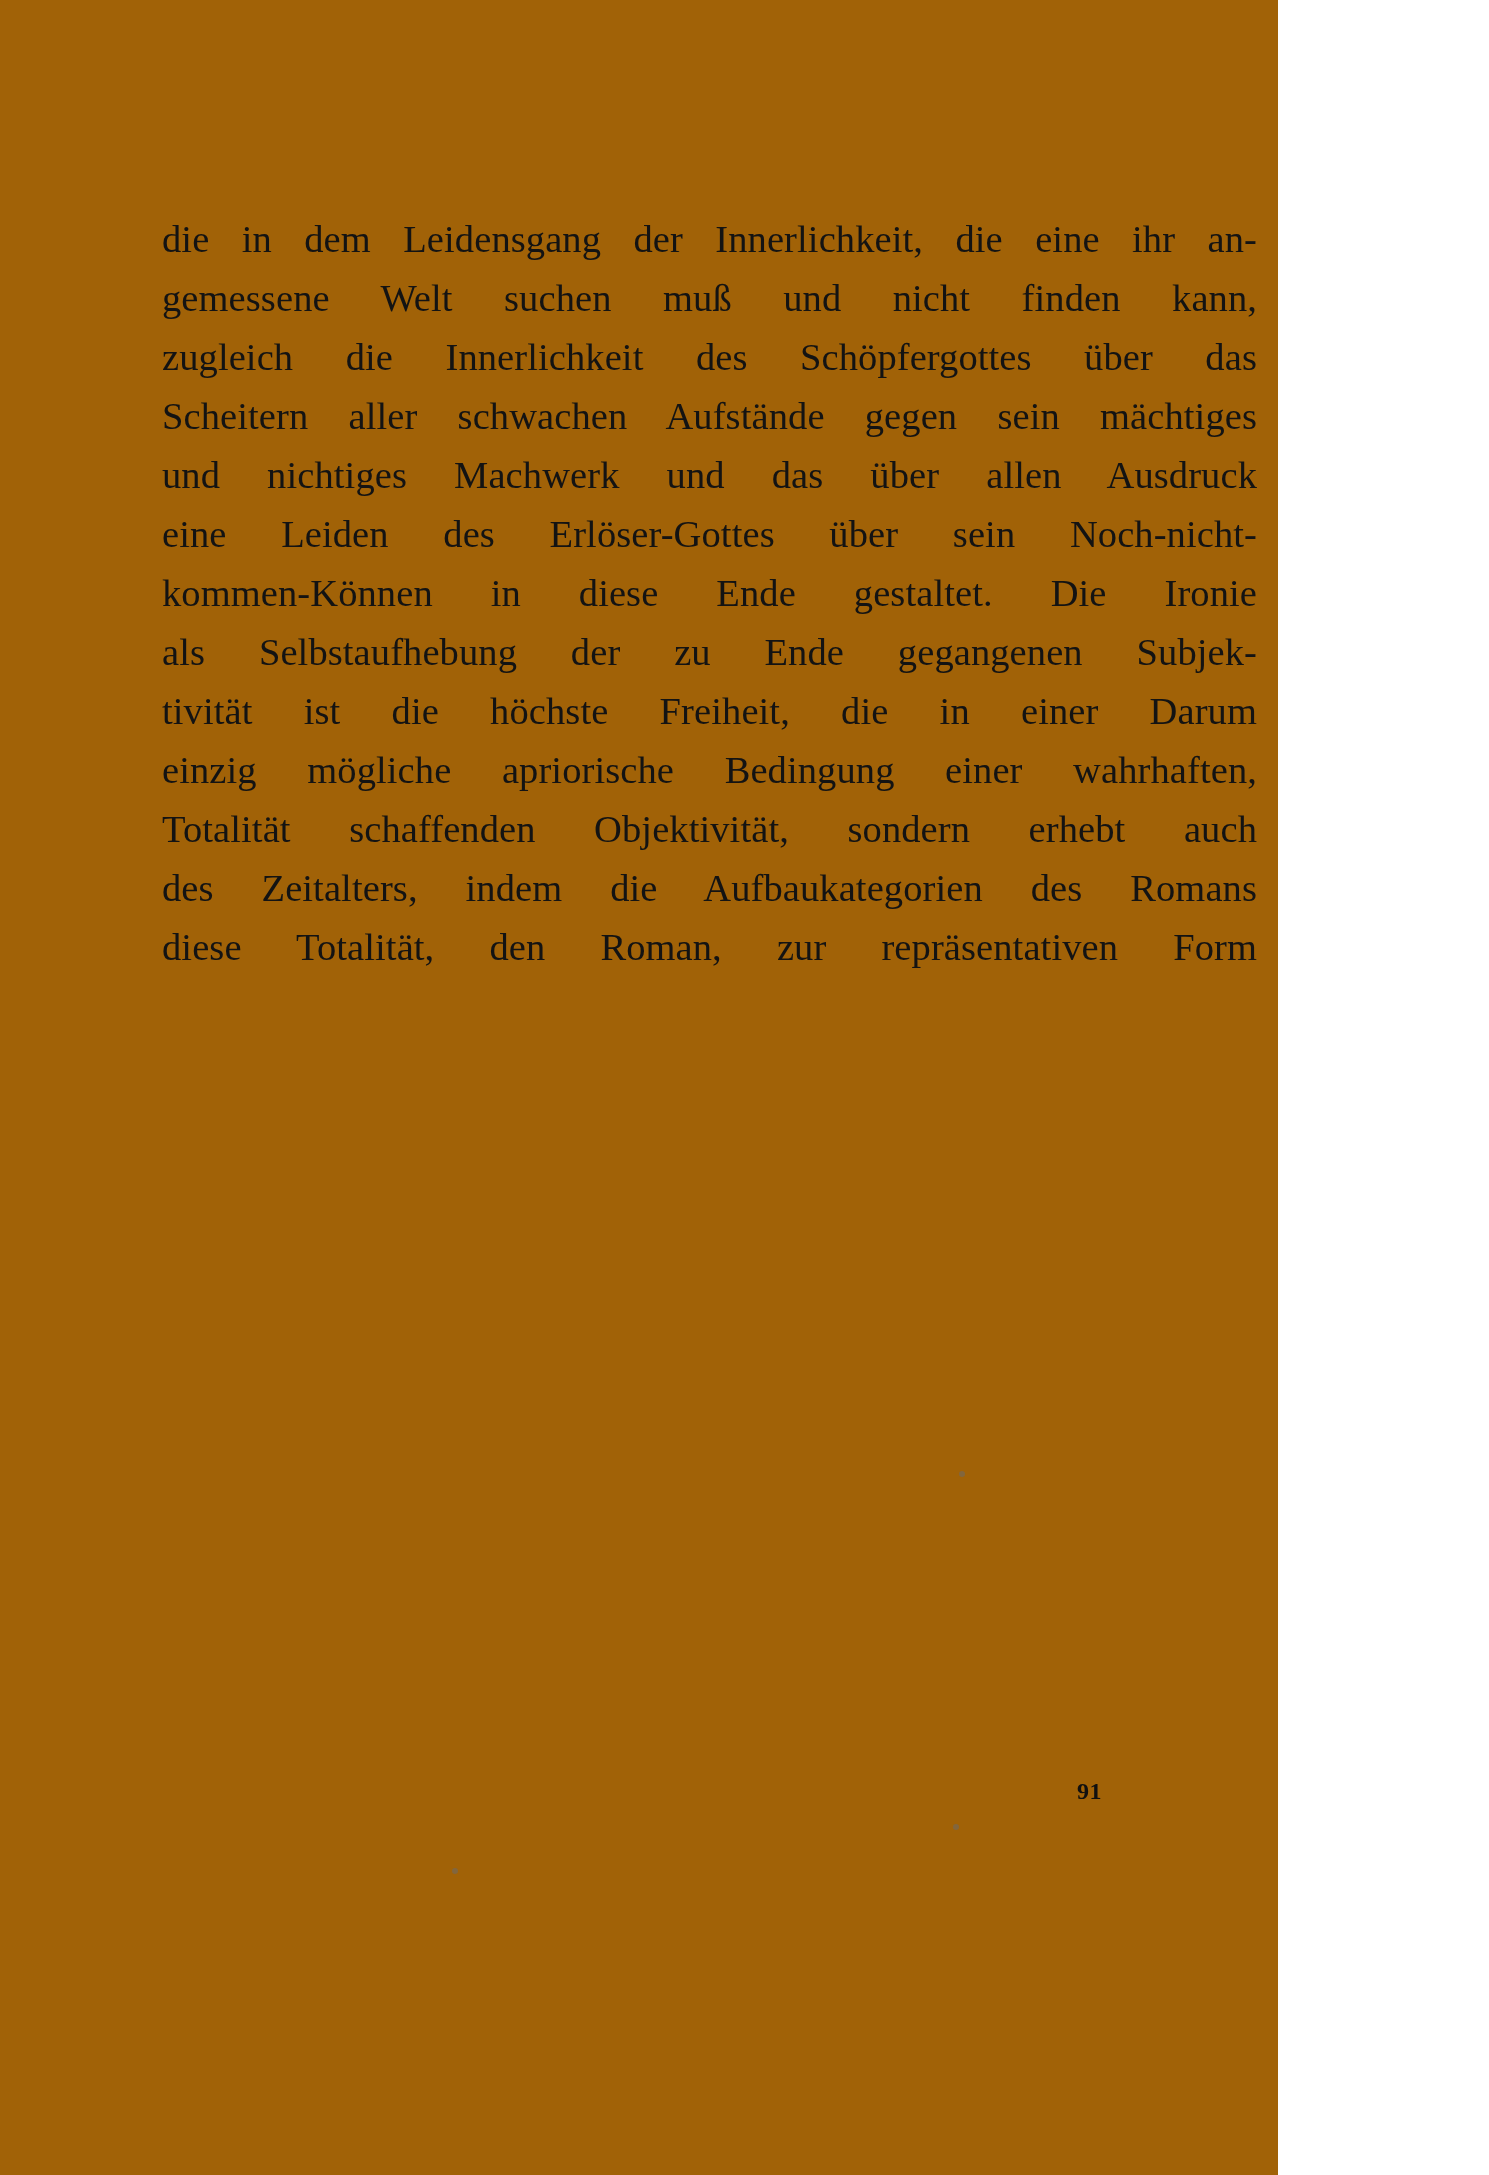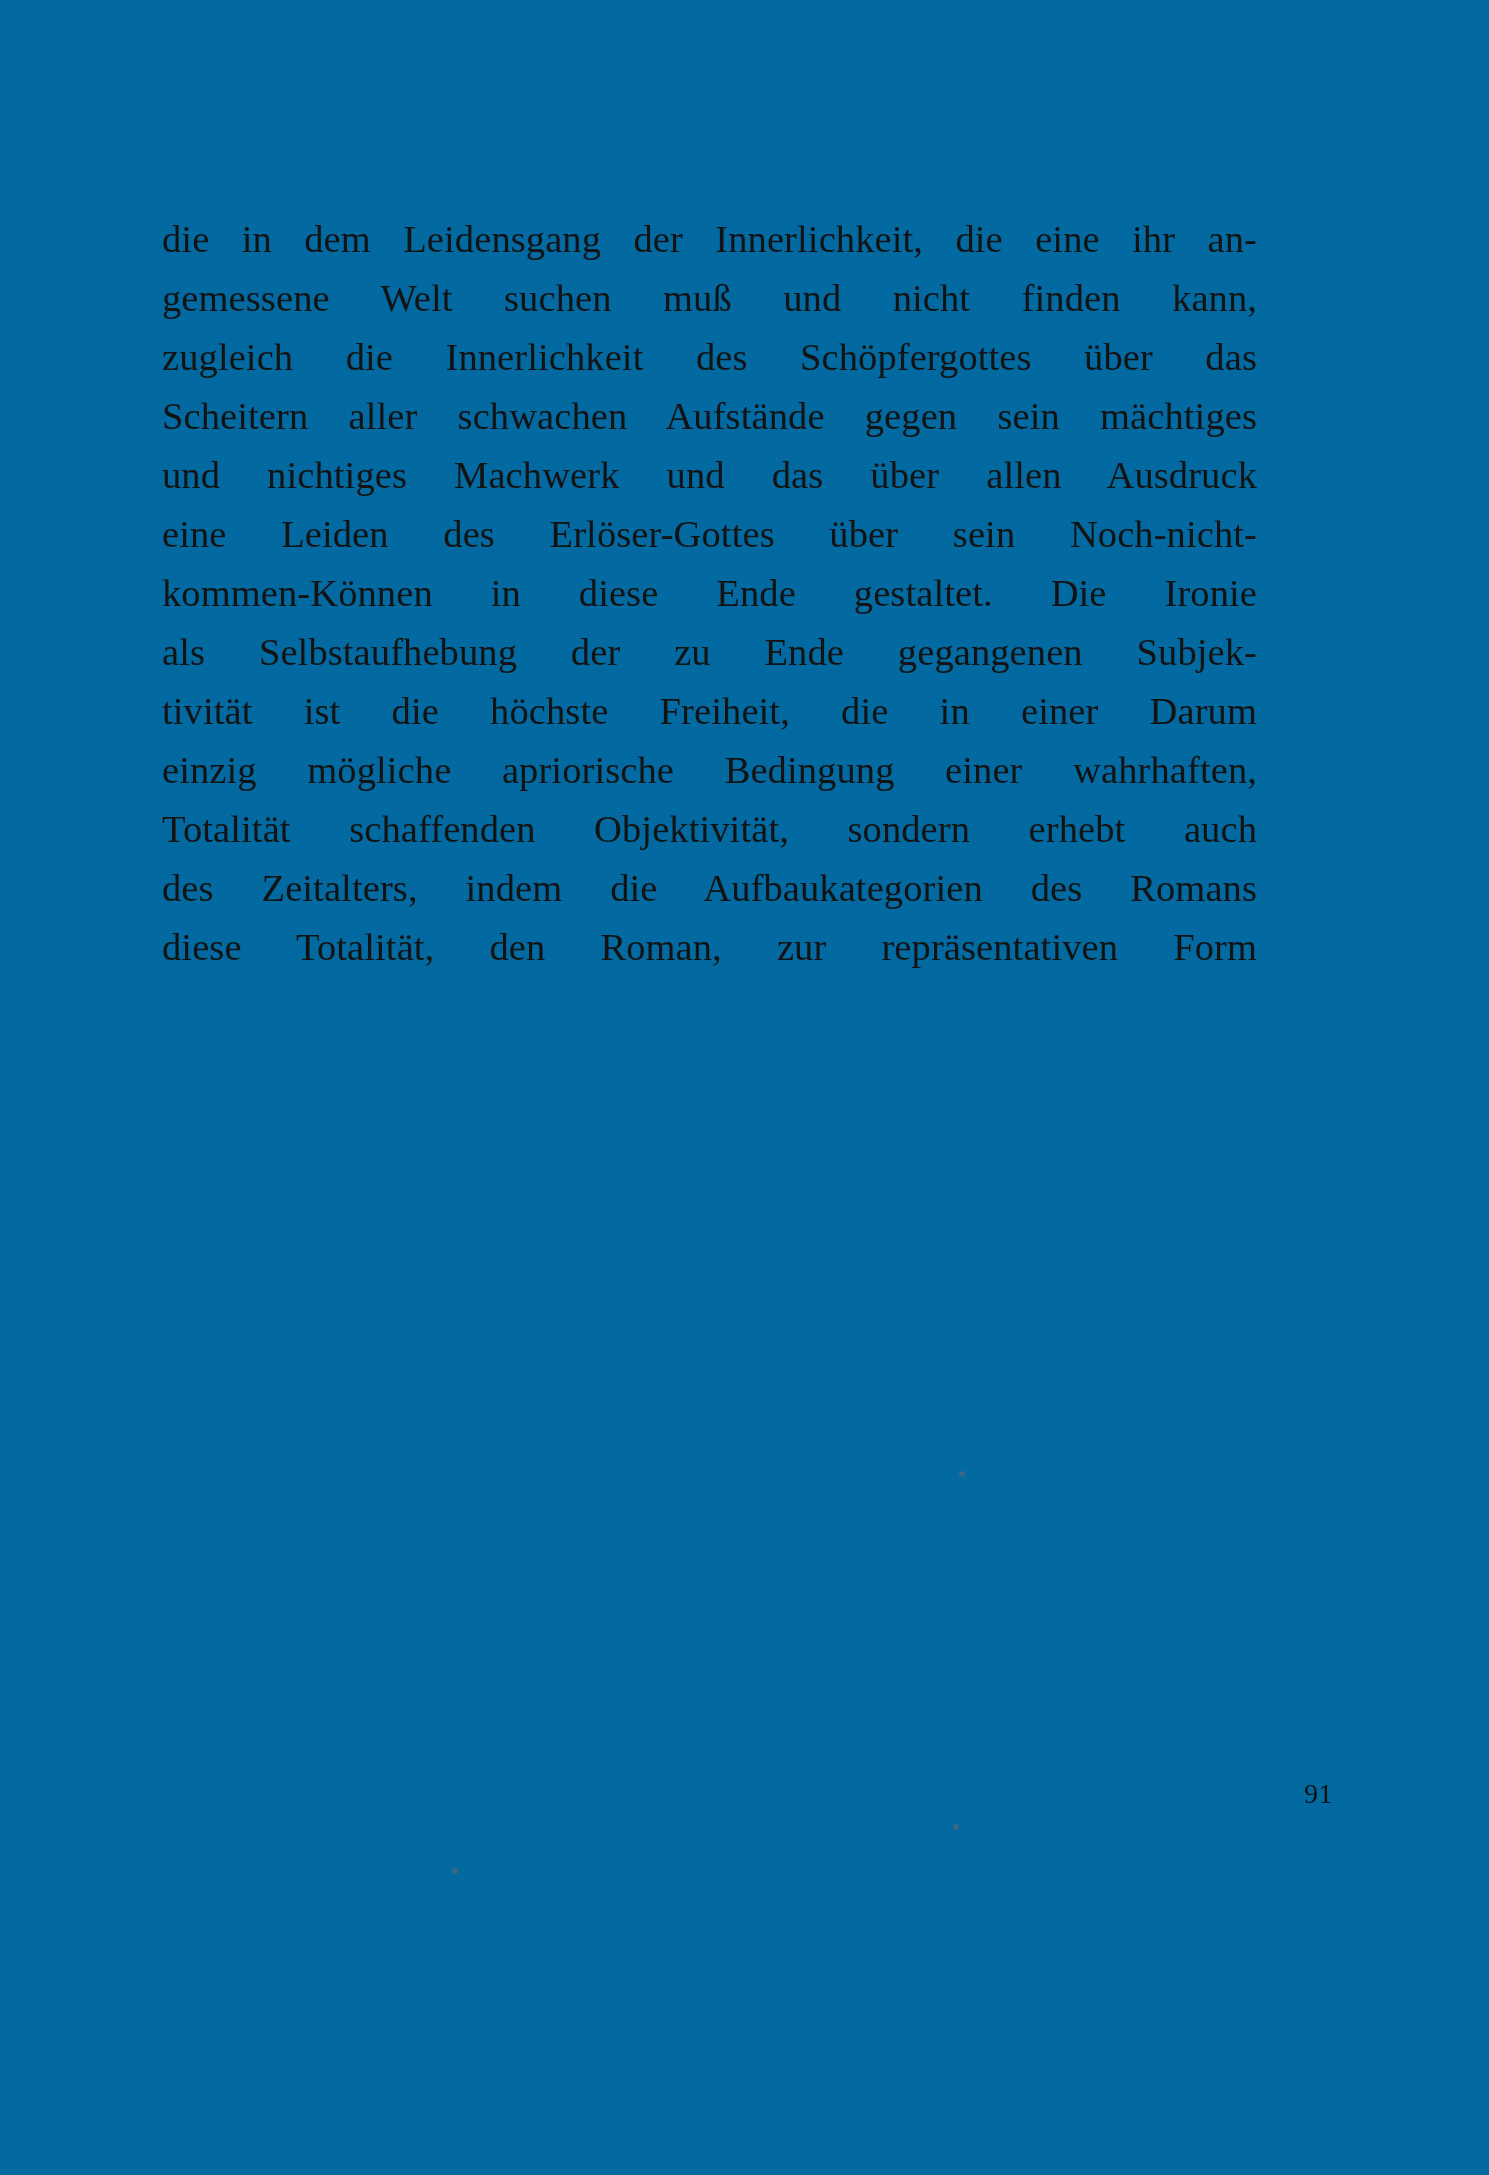--- a/index.html
+++ b/index.html
@@ -12,23 +12,23 @@
     height: 2175px;
     position: relative;
     font-family: "Liberation Serif", serif;
     color: #141414;
     overflow: hidden;
   }
   .page {
     position: absolute;
     left: 0;
     top: 0;
-    width: 1489px;
+    width: 1278px;
     height: 2175px;
-    background: #0369a1;
+    background: #a16207;
   }
   .text-block {
     position: absolute;
     left: 162px;
     top: 210px;
     width: 1095px;
   }
   .para {
     margin: 0;
     font-size: 38.5px;
@@ -44,24 +44,24 @@
     display: block;
     text-align: justify;
     text-align-last: justify;
     white-space: normal;
   }
   .line.last {
     text-align-last: left;
   }
   .page-number {
     position: absolute;
-    right: 156px;
+    right: 176px;
     top: 1778px;
-    font-size: 28px;
-    font-weight: normal;
+    font-size: 24px;
+    font-weight: bold;
     letter-spacing: 0.5px;
     color: #101010;
   }
   .speck {
     position: absolute;
     background: #6a6a6a;
     border-radius: 50%;
     opacity: 0.55;
   }
 </style>

